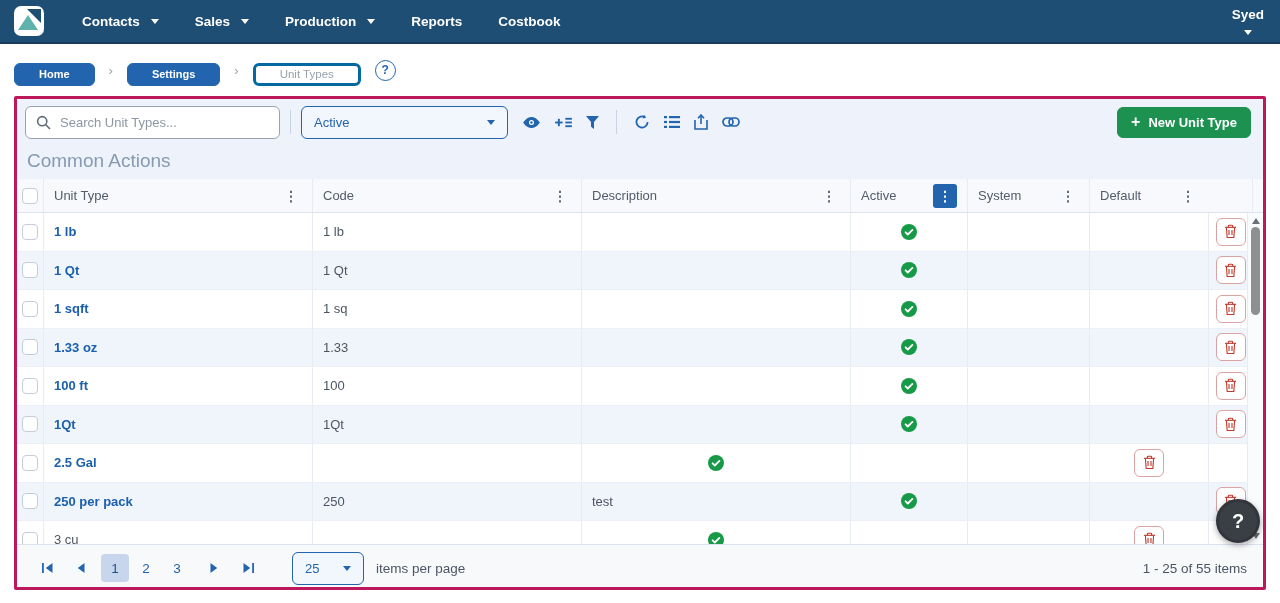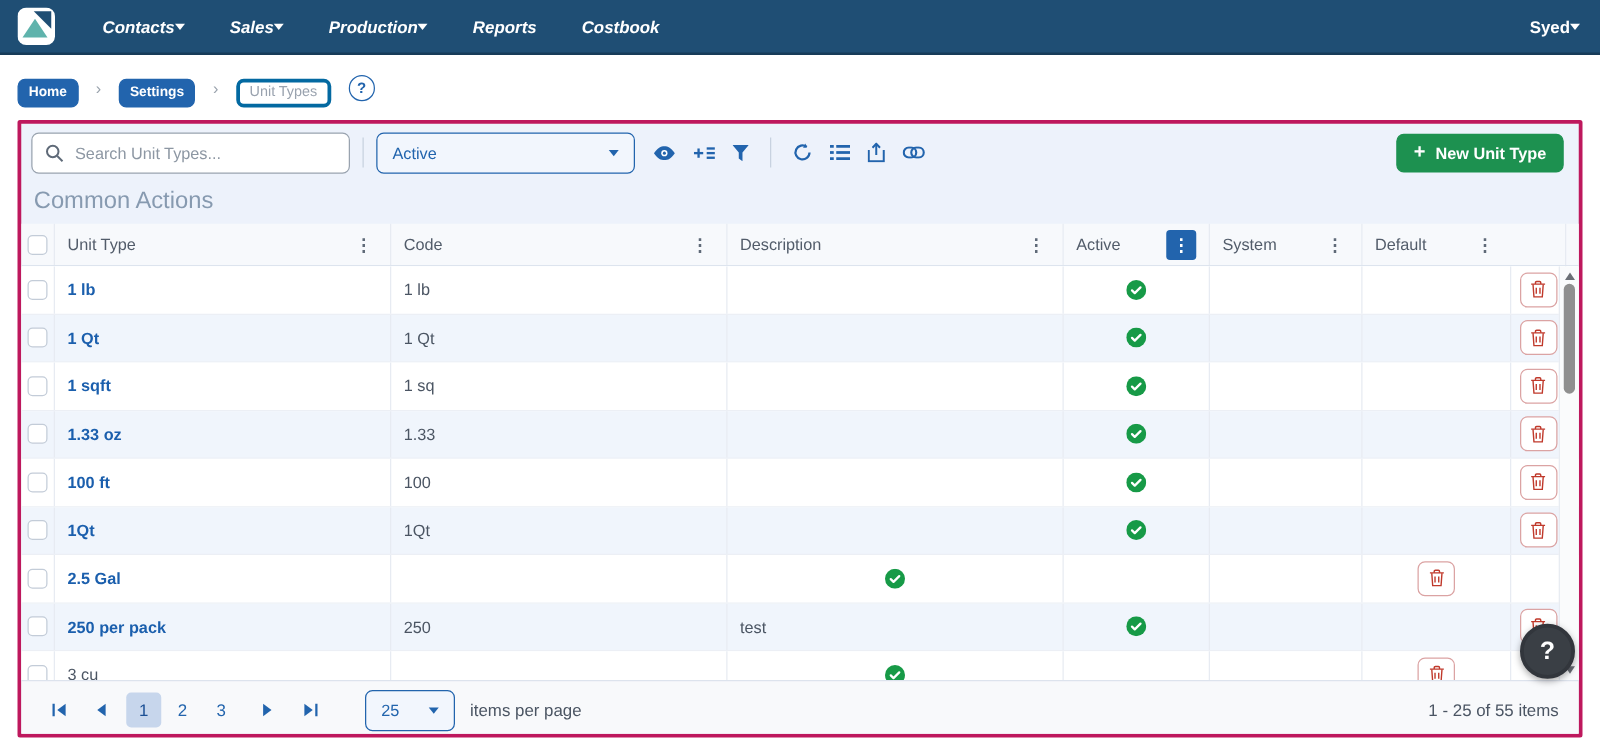--- a/index.html
+++ b/index.html
@@ -3,29 +3,29 @@
 <meta charset="utf-8">
 <style>
   * { box-sizing: border-box; margin: 0; padding: 0; }
   html,body { width:1280px; height:603px; overflow:hidden; }
   body { font-family:"Liberation Sans", sans-serif; background:#fff; position:relative; }
 
   
   .navbar { height:44px; background:#1f4e74; display:flex; align-items:center; padding:0 16px 0 14px; border-bottom:2px solid #173b58; }
   .logo { width:30px; height:30px; margin-right:38px; cursor:pointer; flex:0 0 auto; }
   .nav-menu { display:flex; align-items:center; gap:36px; }
-  .nav-item { display:flex; align-items:center; gap:0; color:#fff; font-size:13.5px; font-weight:700; cursor:pointer; white-space:nowrap;font-style:italic; }
+  .nav-item { display:flex; align-items:center; gap:11px; color:#fff; font-size:13.5px; font-weight:700; cursor:pointer; white-space:nowrap; }
   .caret-down { width:0; height:0; border-left:4.5px solid transparent; border-right:4.5px solid transparent; border-top:5px solid #fff; display:inline-block; }
   .caret-down.blue { border-top-color:#2264ad; }
-  .nav-user { margin-left:auto; display:flex; align-items:center; color:#fff; font-size:13.5px; font-weight:700; cursor:pointer; }
+  .nav-user { margin-left:auto; display:flex; align-items:center; gap:8px; color:#fff; font-size:13.5px; font-weight:700; cursor:pointer;flex-direction:column; }
 
   
   .breadcrumb-row { height:52px; display:flex; align-items:center; padding:0 14px; gap:14px; background:#fff; }
   .crumbs { display:flex; align-items:center; gap:14px; }
-  .crumb { height:23px; display:inline-flex; align-items:center; padding:0 8px; border-radius:6px; font-size:11px; font-weight:700; cursor:pointer;margin-top:8px; }
+  .crumb { height:23px; display:inline-flex; align-items:center; padding:0 24px; border-radius:6px; font-size:11px; font-weight:700; cursor:pointer;margin-top:8px; }
   .crumb.solid { background:#2264ad; color:#fff; border:1px solid #2264ad; }
   .crumb.outline { background:#fff; color:#99a2ae; border:3px solid #0369a1; font-weight:400; font-size:11.5px; }
   .crumb-sep { color:#9aa3ad; font-size:13px; }
   .help-circle { width:21px; height:21px; border:1.7px solid #2264ad; border-radius:50%; color:#2264ad; font-size:12px; font-weight:700; display:inline-flex; align-items:center; justify-content:center; cursor:pointer; }
 
   
   .panel { margin:0 14px; height:494px; background:#edf2fb; border:3px solid #be185d; border-radius:2px; overflow:hidden; }
 
   
   .toolbar { height:45px; display:flex; align-items:center; padding:7px 12px 6px 8px; }

